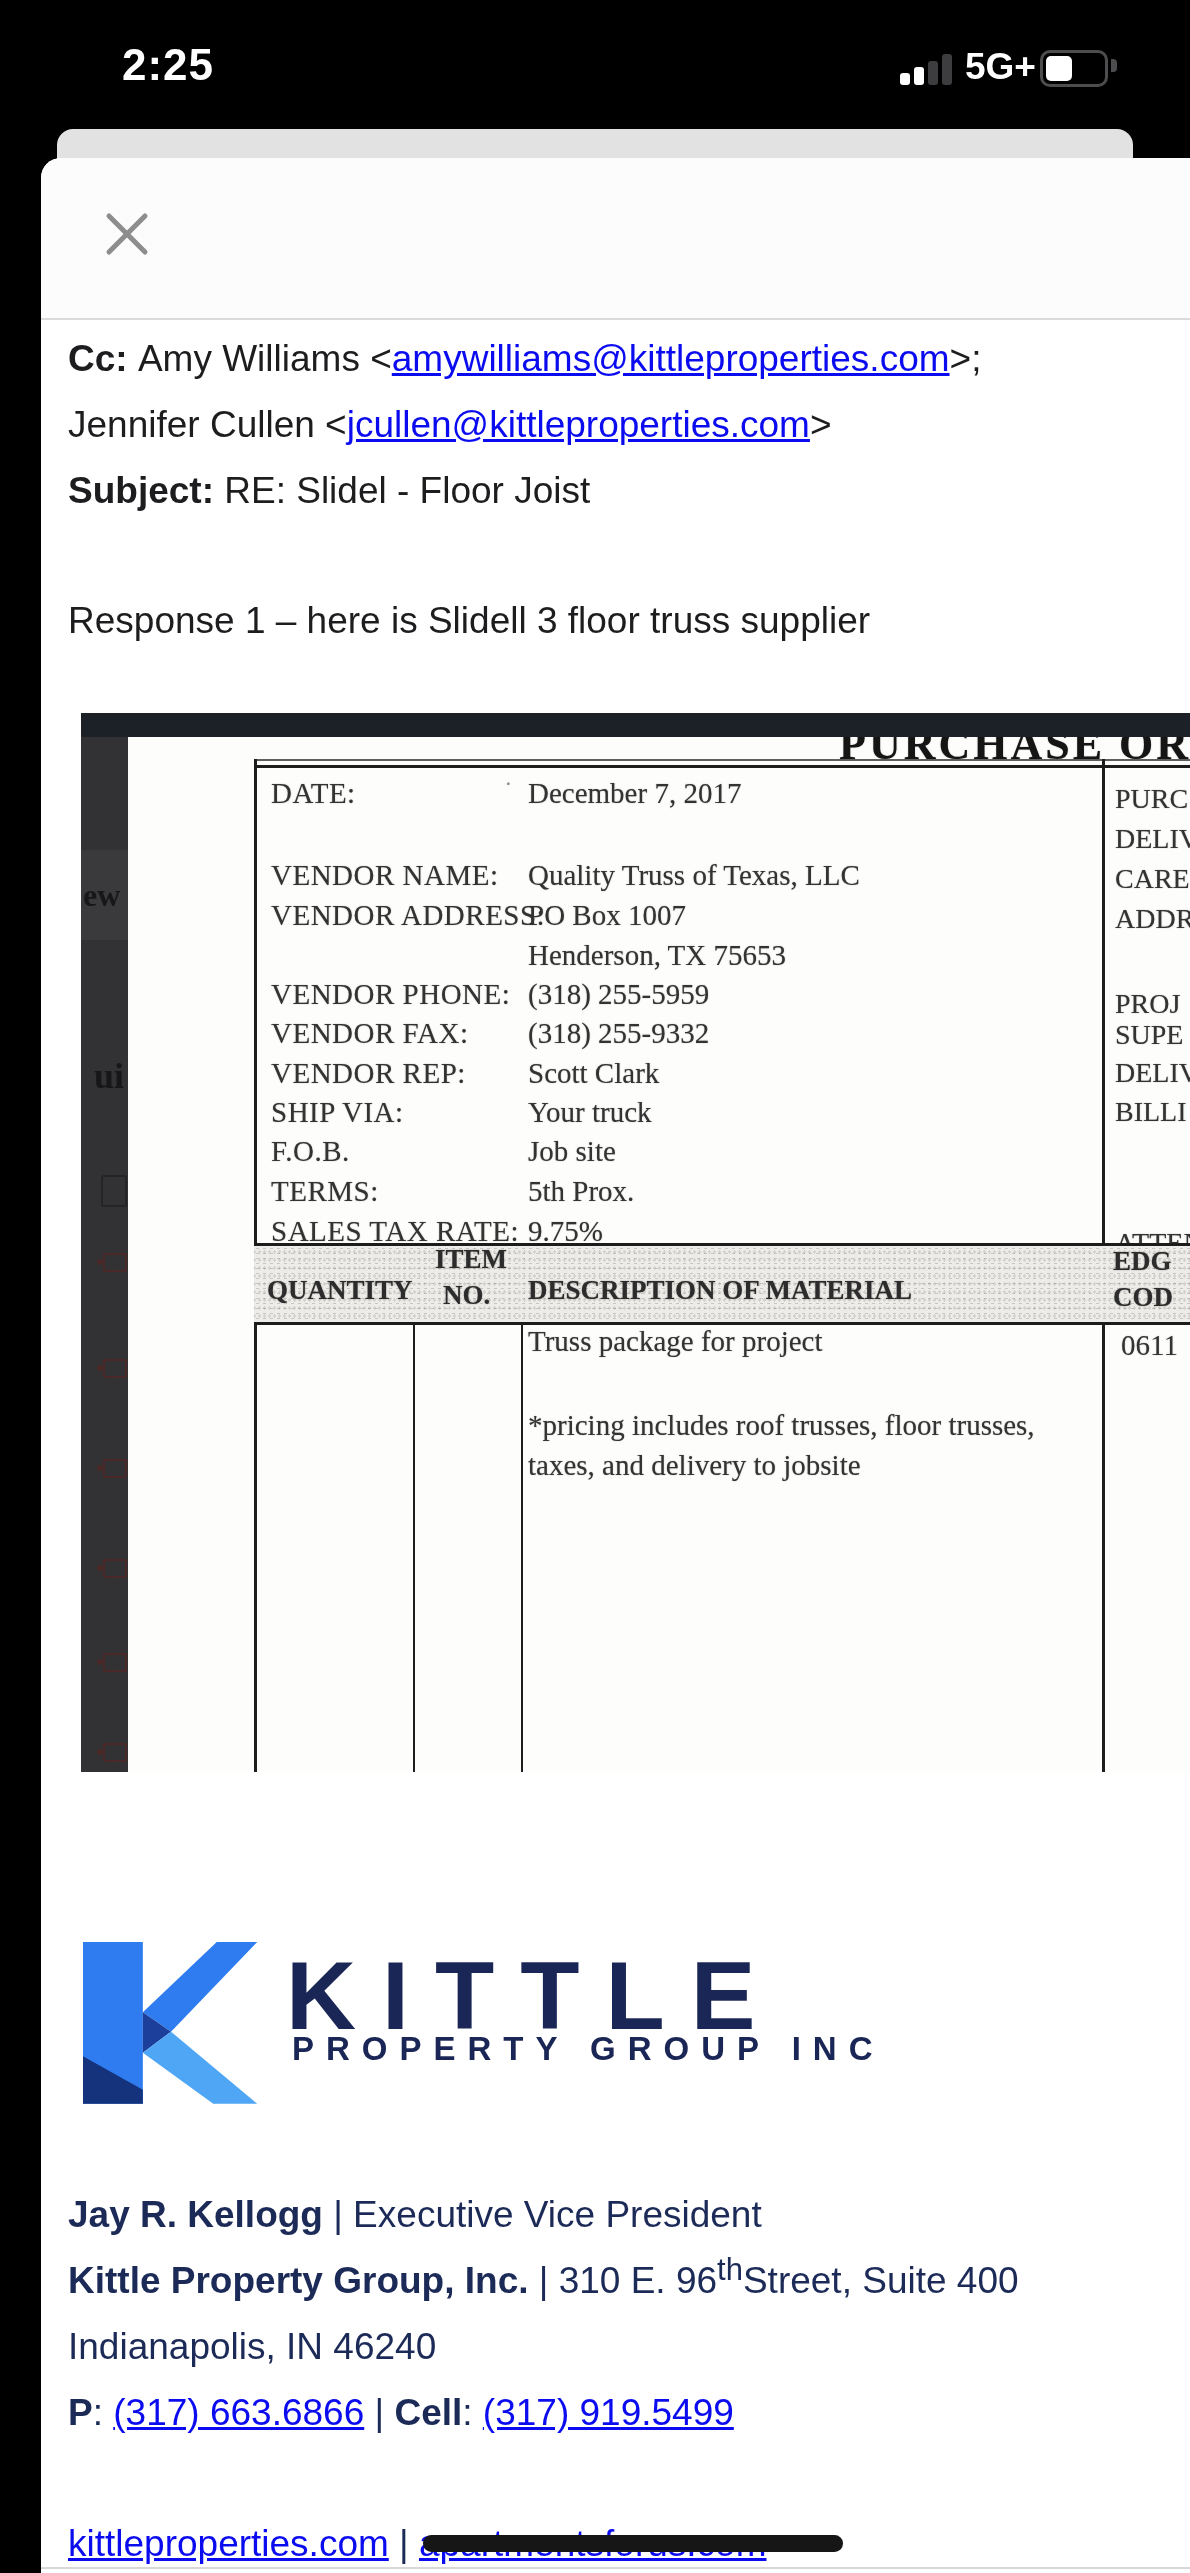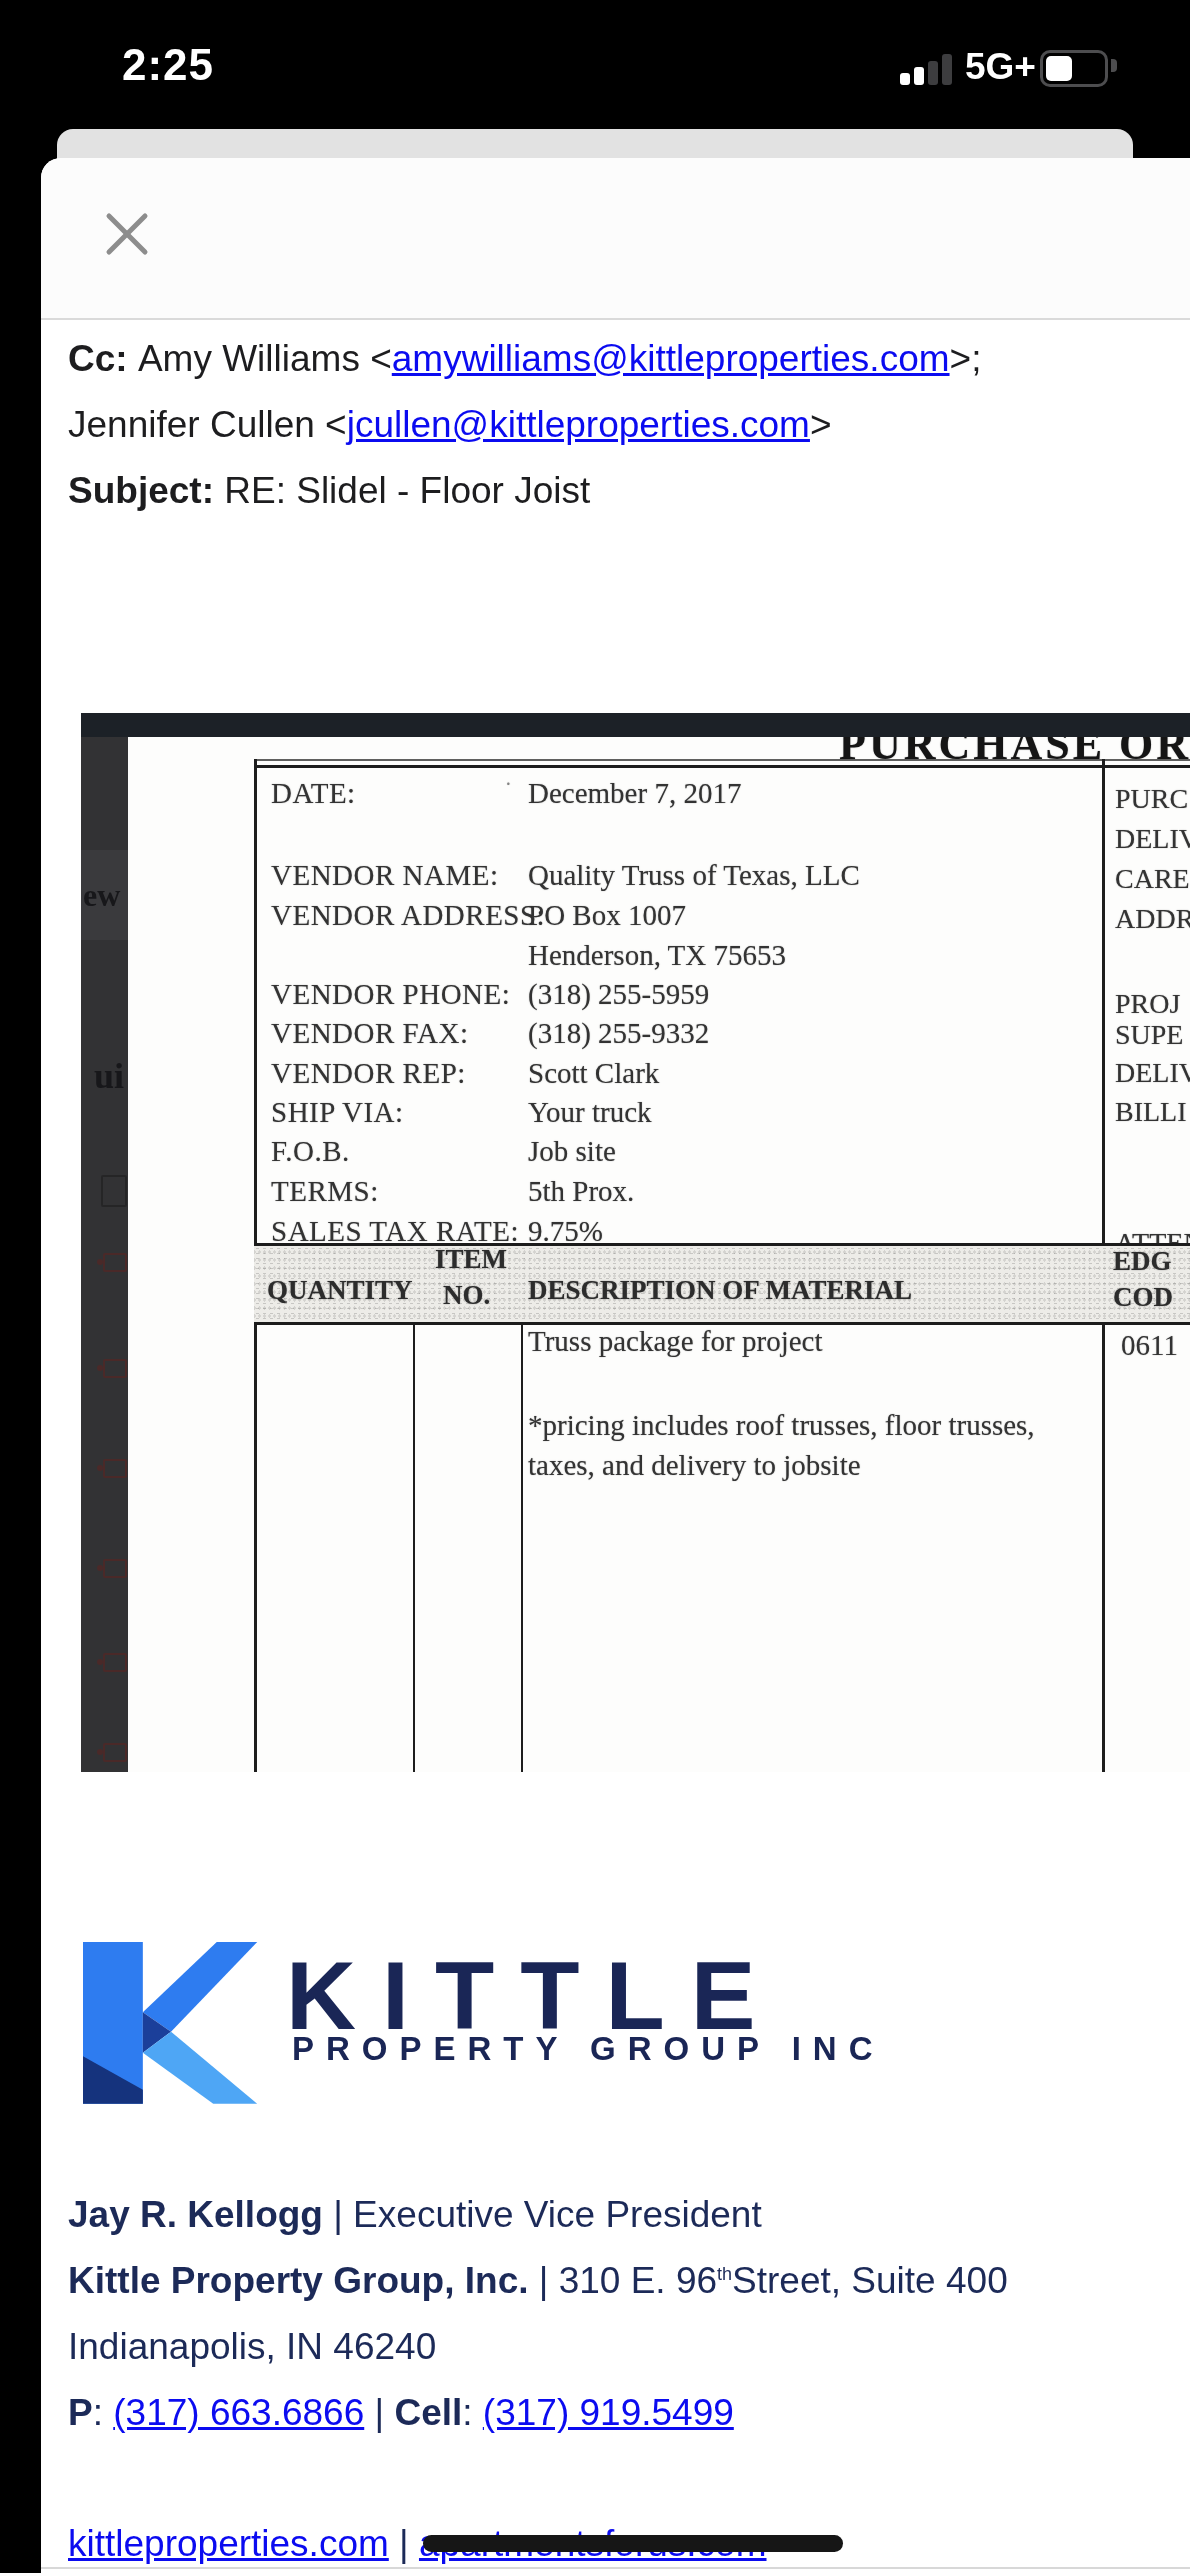--- a/index.html
+++ b/index.html
@@ -22,21 +22,21 @@
   #sheet-header{left:0;top:0;width:100%;height:160px;background:#fcfcfc;border-bottom:2px solid #dadada;}
   #close-btn{left:58px;top:48px;width:56px;height:56px;cursor:pointer;}
 
   
   .mailline{left:27px;font-size:37px;line-height:46px;color:#1d1d1f;white-space:nowrap;}
   .seg-b{font-weight:700;}
   .seg-t{color:#1d1d1f;}
   .seg-a{color:#0b0bf0;text-decoration:underline;}
   .seg-n{color:#1c2a58;}
   .seg-nb{color:#1c2a58;font-weight:700;}
-  .seg-sup{color:#1c2a58;font-size:18px;vertical-align:super;line-height:0;}
+  .seg-sup{color:#1c2a58;font-size:31px;vertical-align:super;line-height:0;}
 
   
   #po{left:40px;top:555px;width:1147px;height:1059px;background:#fdfdfc;overflow:hidden;
       font-family:"Liberation Serif","DejaVu Serif",serif;}
   #po-topband{left:0;top:0;width:1147px;height:24px;background:#1c2127;z-index:3;}
   #po-strip{left:0;top:24px;width:47px;height:1035px;background:#323234;z-index:3;}
   #po-strip-band{position:absolute;left:0;top:113px;width:47px;height:90px;background:#3a3a3d;}
   .strip-txt{position:absolute;color:#17171a;font-weight:700;}
   #strip-file-icon{position:absolute;left:20px;top:438px;width:22px;height:28px;border:2px solid #232325;border-radius:2px;opacity:.85;}
   .strip-red-icon{position:absolute;left:22px;width:20px;height:15px;border:2px solid #5e2220;border-radius:2px;opacity:.55;}
@@ -90,20 +90,21 @@
       <svg width="56" height="56" viewBox="0 0 56 56">
         <line x1="10" y1="10" x2="46" y2="46" stroke="#8d8d8d" stroke-width="5" stroke-linecap="round"></line>
         <line x1="46" y1="10" x2="10" y2="46" stroke="#8d8d8d" stroke-width="5" stroke-linecap="round"></line>
       </svg>
     </div>
   </div>
 
   <div class="abs mailline" style="top:178px;"><span class="seg-b">Cc: </span><span class="seg-t">Amy Williams &lt;</span><span class="seg-a">amywilliams@kittleproperties.com</span><span class="seg-t">&gt;;</span></div>
   <div class="abs mailline" style="top:244px;"><span class="seg-t">Jennifer Cullen &lt;</span><span class="seg-a">jcullen@kittleproperties.com</span><span class="seg-t">&gt;</span></div>
   <div class="abs mailline" style="top:310px;"><span class="seg-b">Subject: </span><span class="seg-t">RE: Slidel - Floor Joist</span></div>
+  <div class="abs mailline" style="top:440px;"><span class="seg-t">Response 1 – here is Slidell 3 floor truss supplier</span></div>
 
   <div class="abs" id="po">
 
     <div class="abs" id="po-topband"></div>
     <div class="abs" id="po-strip">
       <div id="po-strip-band"></div>
       <div class="strip-txt" style="left:2px;top:140px;font-size:32px;">ew</div>
       <div class="strip-txt" style="left:13px;top:318px;font-size:36px;">ui</div>
       <div id="strip-file-icon"></div>
       <div class="strip-red-icon" style="top:516px;"></div>

